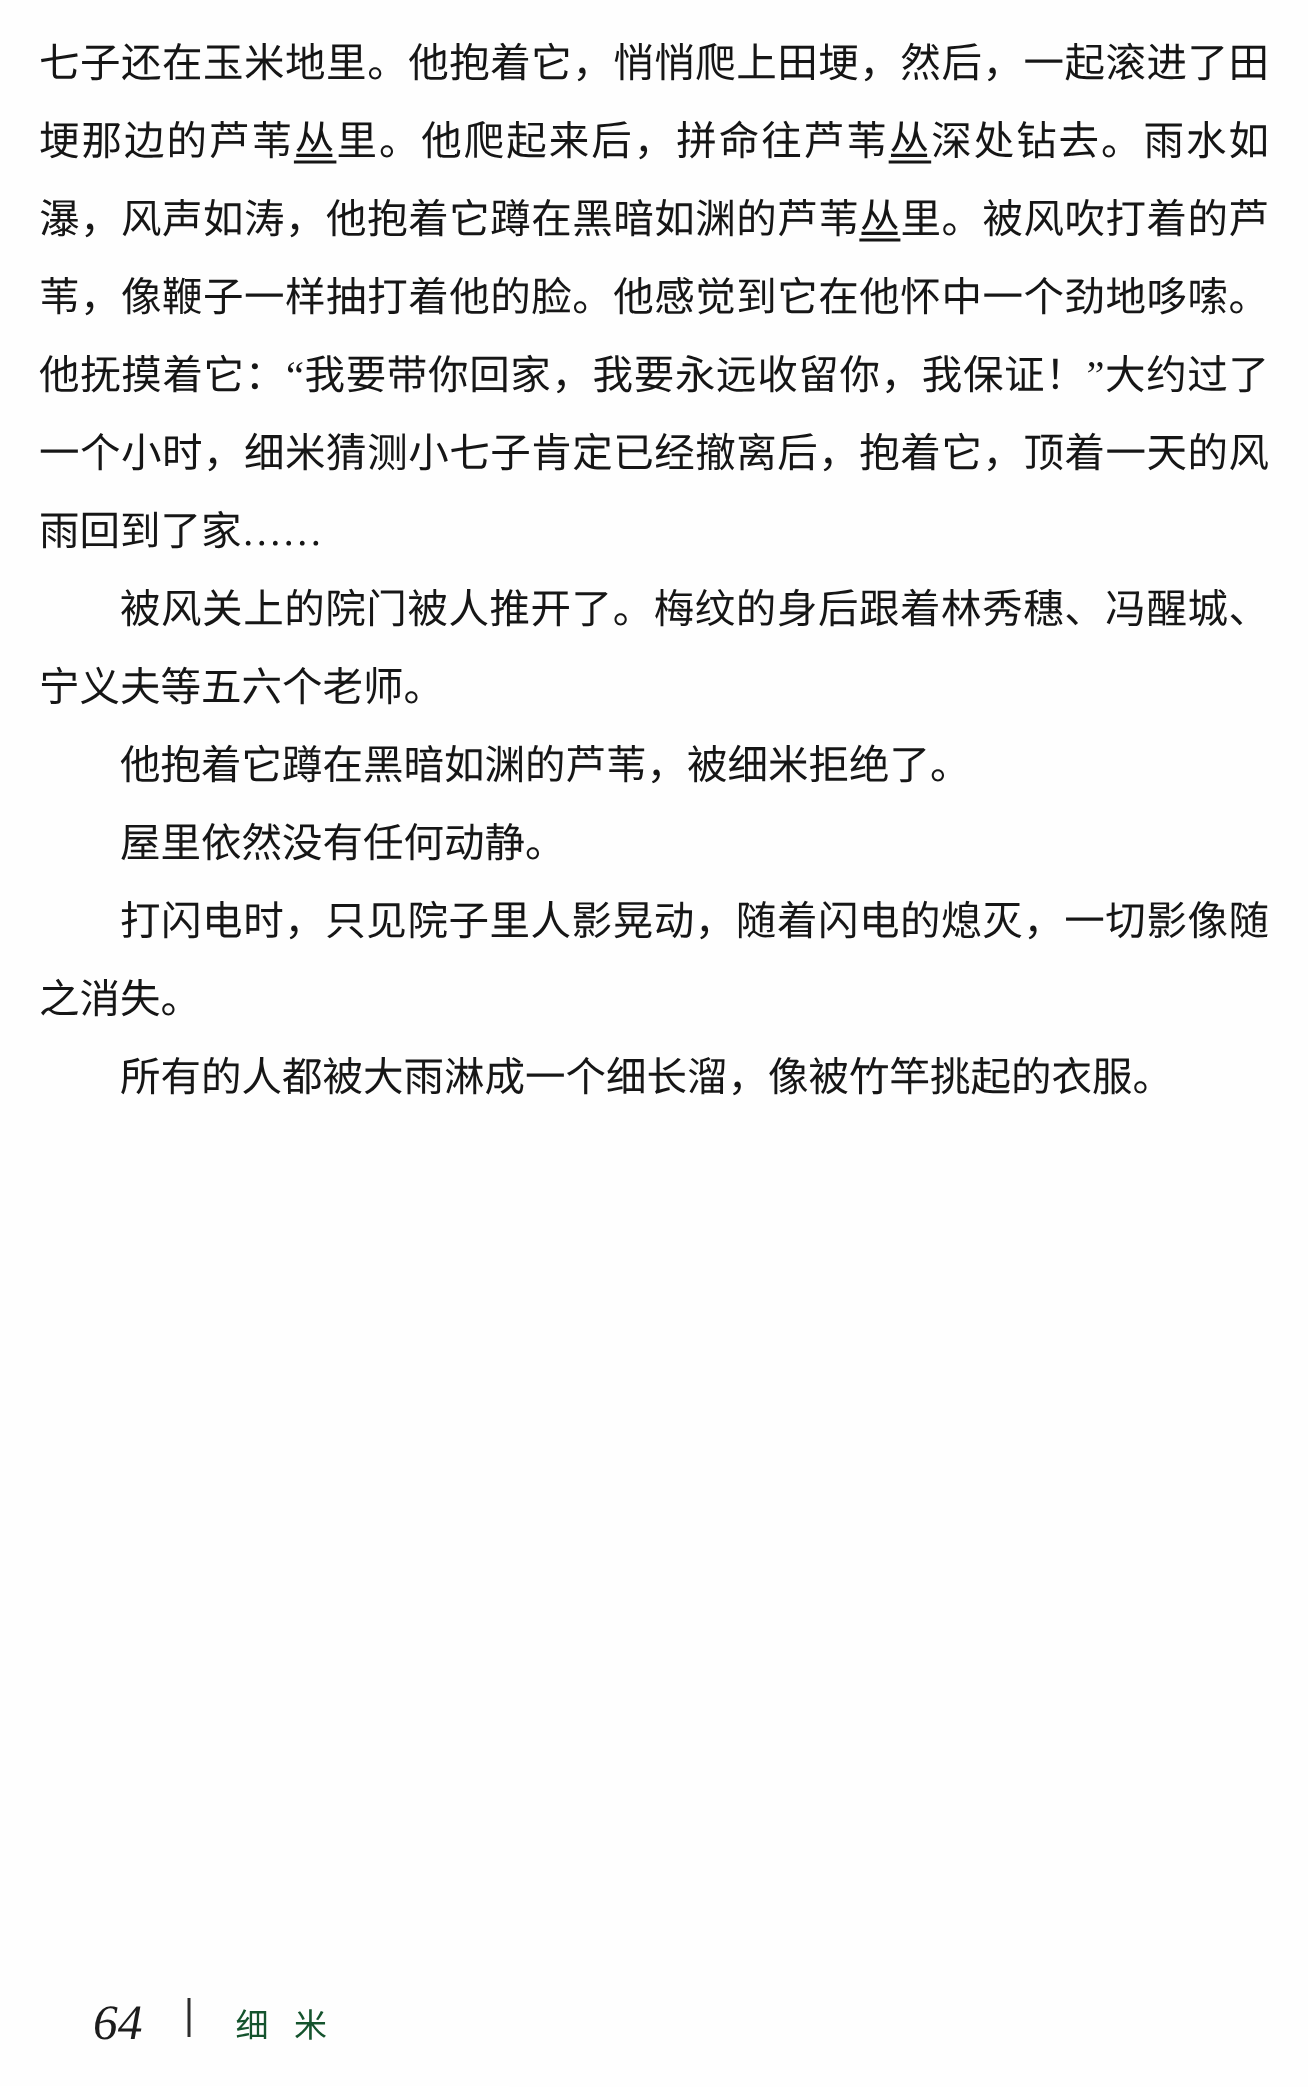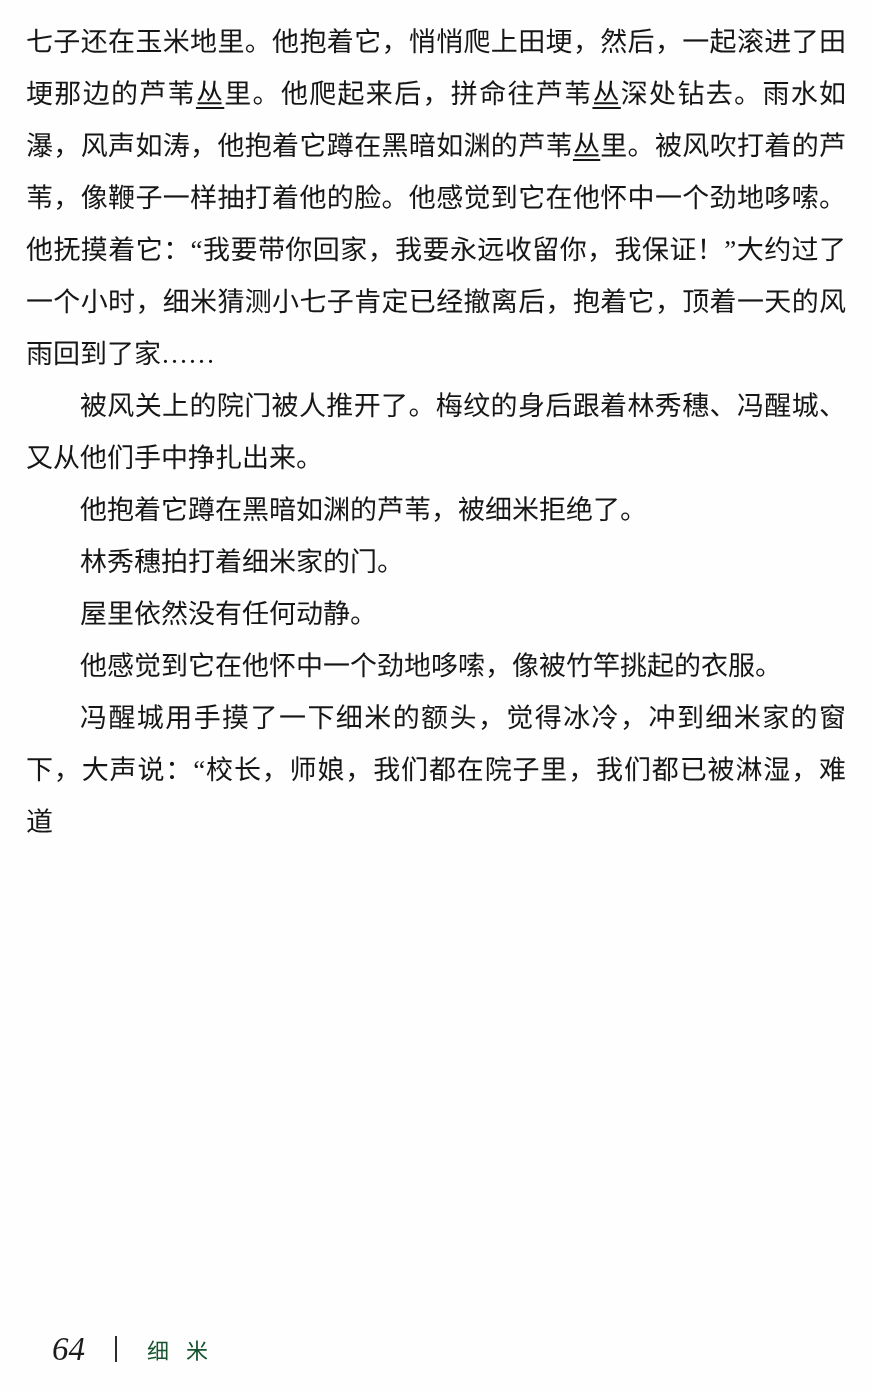--- a/index.html
+++ b/index.html
@@ -34,25 +34,24 @@
   p.para.indent {
     text-indent: 2em;
   }
   .u-char {
     text-decoration: underline;
     text-decoration-thickness: 2px;
     text-underline-offset: 4px;
   }
   .page-footer {
     position: absolute;
-    left: 52px;
+    left: 62px;
     top: 1332px;
     height: 34px;
     display: flex;
-    align-items: center;
   }
   .pagenum {
     font-style: italic;
     font-size: 33px;
     line-height: 34px;
     color: #1c1c1c;
     font-family: "Liberation Serif", "DejaVu Serif", serif;
   }
   .sep {
     margin-left: 30px;
@@ -69,26 +68,25 @@
   }
 </style>
 </head>
 <body>
 
 <div class="page">
 
   <main class="text-block">
 
   <p class="para"><span>七子还在玉米地里。他抱着它，悄悄爬上田埂，然后，一起滚进了田埂那边的芦苇</span><span class="u-char">丛</span><span>里。他爬起来后，拼命往芦苇</span><span class="u-char">丛</span><span>深处钻去。雨水如瀑，风声如涛，他抱着它蹲在黑暗如渊的芦苇</span><span class="u-char">丛</span><span>里。被风吹打着的芦苇，像鞭子一样抽打着他的脸。他感觉到它在他怀中一个劲地哆嗦。他抚摸着它：“我要带你回家，我要永远收留你，我保证！”大约过了一个小时，细米猜测小七子肯定已经撤离后，抱着它，顶着一天的风雨回到了家……</span></p>
-      <p class="para indent"><span>被风关上的院门被人推开了。梅纹的身后跟着林秀穗、冯醒城、又从他们手中挣扎出来。</span></p>
+      <p class="para indent"><span>被风关上的院门被人推开了。梅纹的身后跟着林秀穗、冯醒城、宁义夫等五六个老师。</span></p>
       <p class="para indent"><span>他抱着它蹲在黑暗如渊的芦苇，被细米拒绝了。</span></p>
-      <p class="para indent"><span>林秀穗拍打着细米家的门。</span></p>
       <p class="para indent"><span>屋里依然没有任何动静。</span></p>
-      <p class="para indent"><span>他感觉到它在他怀中一个劲地哆嗦，像被竹竿挑起的衣服。</span></p>
-      <p class="para indent"><span>冯醒城用手摸了一下细米的额头，觉得冰冷，冲到细米家的窗下，大声说：“校长，师娘，我们都在院子里，我们都已被淋湿，难道</span></p>
+      <p class="para indent"><span>打闪电时，只见院子里人影晃动，随着闪电的熄灭，一切影像随之消失。</span></p>
+      <p class="para indent"><span>所有的人都被大雨淋成一个细长溜，像被竹竿挑起的衣服。</span></p>
     </main>
 
   <footer class="page-footer">
     <span class="pagenum">64</span>
     <div class="sep"></div>
     <span class="booktitle">细米</span>
   </footer>
 
 </div>
 

